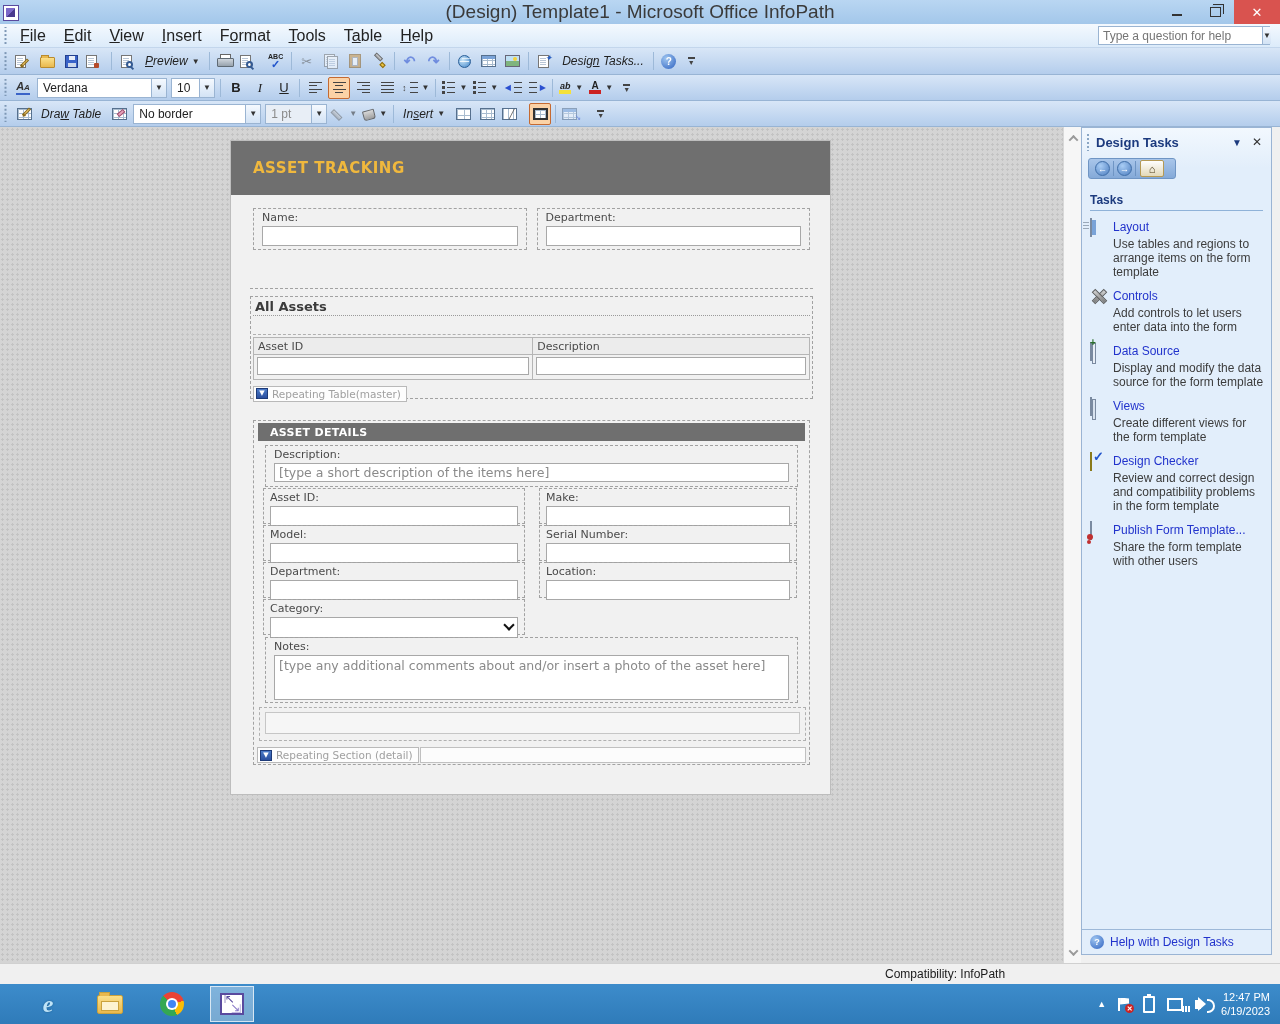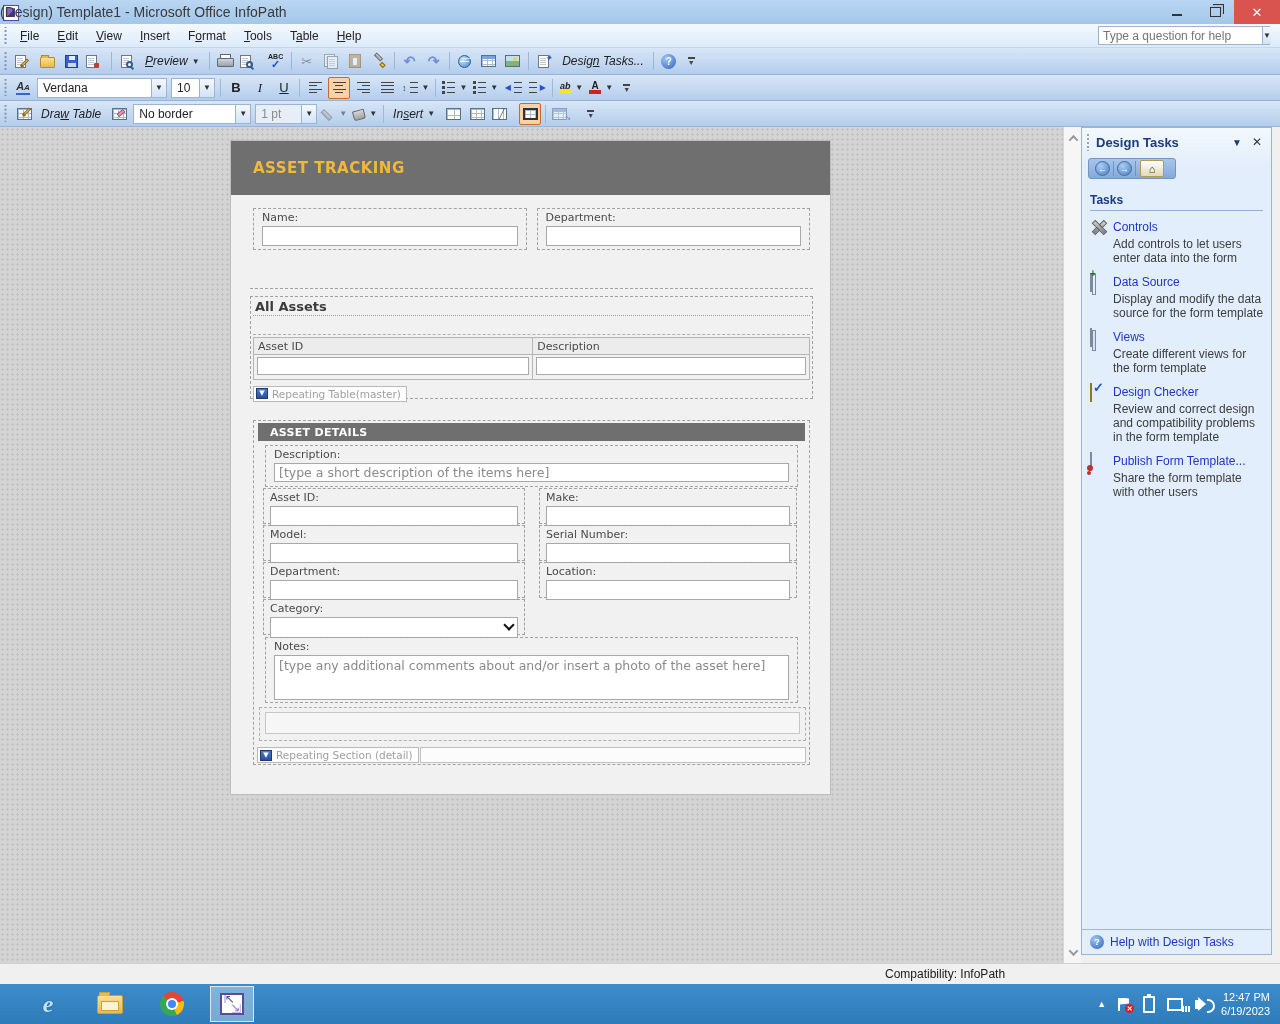--- a/index.html
+++ b/index.html
@@ -7,38 +7,38 @@
     font-family:"Liberation Sans", sans-serif; }
   .screen { position:relative; width:1280px; height:1024px; background:#e8e8e8; }
 
   
   .titlebar { position:absolute; top:0; left:0; right:0; height:24px;
     background:linear-gradient(#b9d6f2,#a3c7ea); display:flex; align-items:center; }
   .app-logo { width:16px; height:16px; margin:2px 0 0 3px; background:#fff;
     border:1px solid #5a4a9e; position:relative; }
   .app-logo:before { content:""; position:absolute; left:2px; top:2px; width:9px; height:9px;
     background:linear-gradient(135deg,#7b68c8 50%,#4a3a8e 50%); }
-  .win-title { position:absolute; left:0; right:0; text-align:left; font-size:14px;
+  .win-title { position:absolute; left:0; right:0; text-align:center; font-size:19px;
     color:#3a3a3a; pointer-events:none; }
   .winbtns { margin-left:auto; display:flex; height:24px; align-items:stretch; z-index:2; }
   .winbtn { width:38px; display:flex; align-items:center; justify-content:center;
     font-size:12px; color:#333; }
   .winbtn.min:before { content:""; width:10px; height:2px; background:#333; margin-top:6px; }
   .winbtn.restore:before { content:""; width:9px; height:8px; border:1px solid #333;
     box-shadow:2px -2px 0 -0px #a3c7ea, 3px -3px 0 0px #333; }
   .winbtn.close { background:#d9534f; color:#fff; width:46px; font-size:13px; }
 
   
   .menubar { position:absolute; top:24px; left:0; right:0; height:24px;
     background:linear-gradient(#f4f9fe,#dcebfa); border-bottom:1px solid #c3d6ec;
     display:flex; align-items:center; }
   .grip { width:5px; height:70%; margin:0 3px;
     background-image:radial-gradient(circle,#7d97b5 1px,transparent 1.2px);
     background-size:4px 4px; background-position:center; }
-  .menu-item { padding:3px 9px; font-size:12px; color:#222;text-align:right; }
+  .menu-item { padding:3px 9px; font-size:16px; color:#222;text-align:right; }
   .helpbox { margin-left:auto; margin-right:10px; width:172px; height:19px; background:#fff;
     border:1px solid #9ab4d2; display:flex; align-items:center; }
   .helpbox input { flex:1; border:0; outline:0; font-size:12px; color:#555; padding:0 4px;
     font-family:"Liberation Sans",sans-serif; background:transparent; }
   .combo-arrow { width:15px; height:100%; display:flex; align-items:center; justify-content:center;
     font-size:8px; color:#333; background:linear-gradient(#f5f9fe,#d3e3f5); border-left:1px solid #9ab4d2; }
 
   
   .tb { position:absolute; left:0; right:0; display:flex; align-items:center;
     background:linear-gradient(#d8e6f7,#b4cdec); border-bottom:1px solid #98b4d4; }
@@ -556,21 +556,21 @@
     <span class="tbtn labeled">
       <span class="tblico"></span>
         <span class="pencil" style="position:relative;left:-10px;top:-2px;"></span>
       <span>Dra<u>w</u> Table</span>
     </span>
     <span class="tbtn">
         <span class="tblico">
           <span class="eraser"></span>
         </span>
       </span>
-    <span class="combo" style="width:118px;">
+    <span class="combo" style="width:128px;">
       <span class="val">No border</span>
       <span class="combo-arrow">▼</span>
     </span>
     <span class="combo dis" style="width:62px;">
       <span class="val">1 pt</span>
       <span class="combo-arrow">▼</span>
     </span>
     <span class="tbtn disabled">
         <span class="penico"></span>
         <span class="dd">▼</span>
@@ -733,20 +733,27 @@
       <div class="tp-nav">
         <span class="navbtn">←</span>
         <span class="navsep"></span>
         <span class="navbtn">→</span>
         <span class="navsep"></span>
         <span class="homebtn">⌂</span>
       </div>
       <div class="tp-body">
         <div class="tp-sect">Tasks</div>
 
+        <div class="tp-item">
+          <div class="tp-linkrow">
+            <span class="tp-icon"><span class="ti-box ti-layout"></span></span>
+            <span class="tp-link">Layout</span>
+          </div>
+          <div class="tp-desc">Use tables and regions to arrange items on the form template</div>
+        </div>
 
         <div class="tp-item">
           <div class="tp-linkrow">
             <span class="tp-icon"><span class="ti-controls" style="position:relative;width:15px;height:15px;display:inline-block;"></span></span>
             <span class="tp-link">Controls</span>
           </div>
           <div class="tp-desc">Add controls to let users enter data into the form</div>
         </div>
 
         <div class="tp-item">

